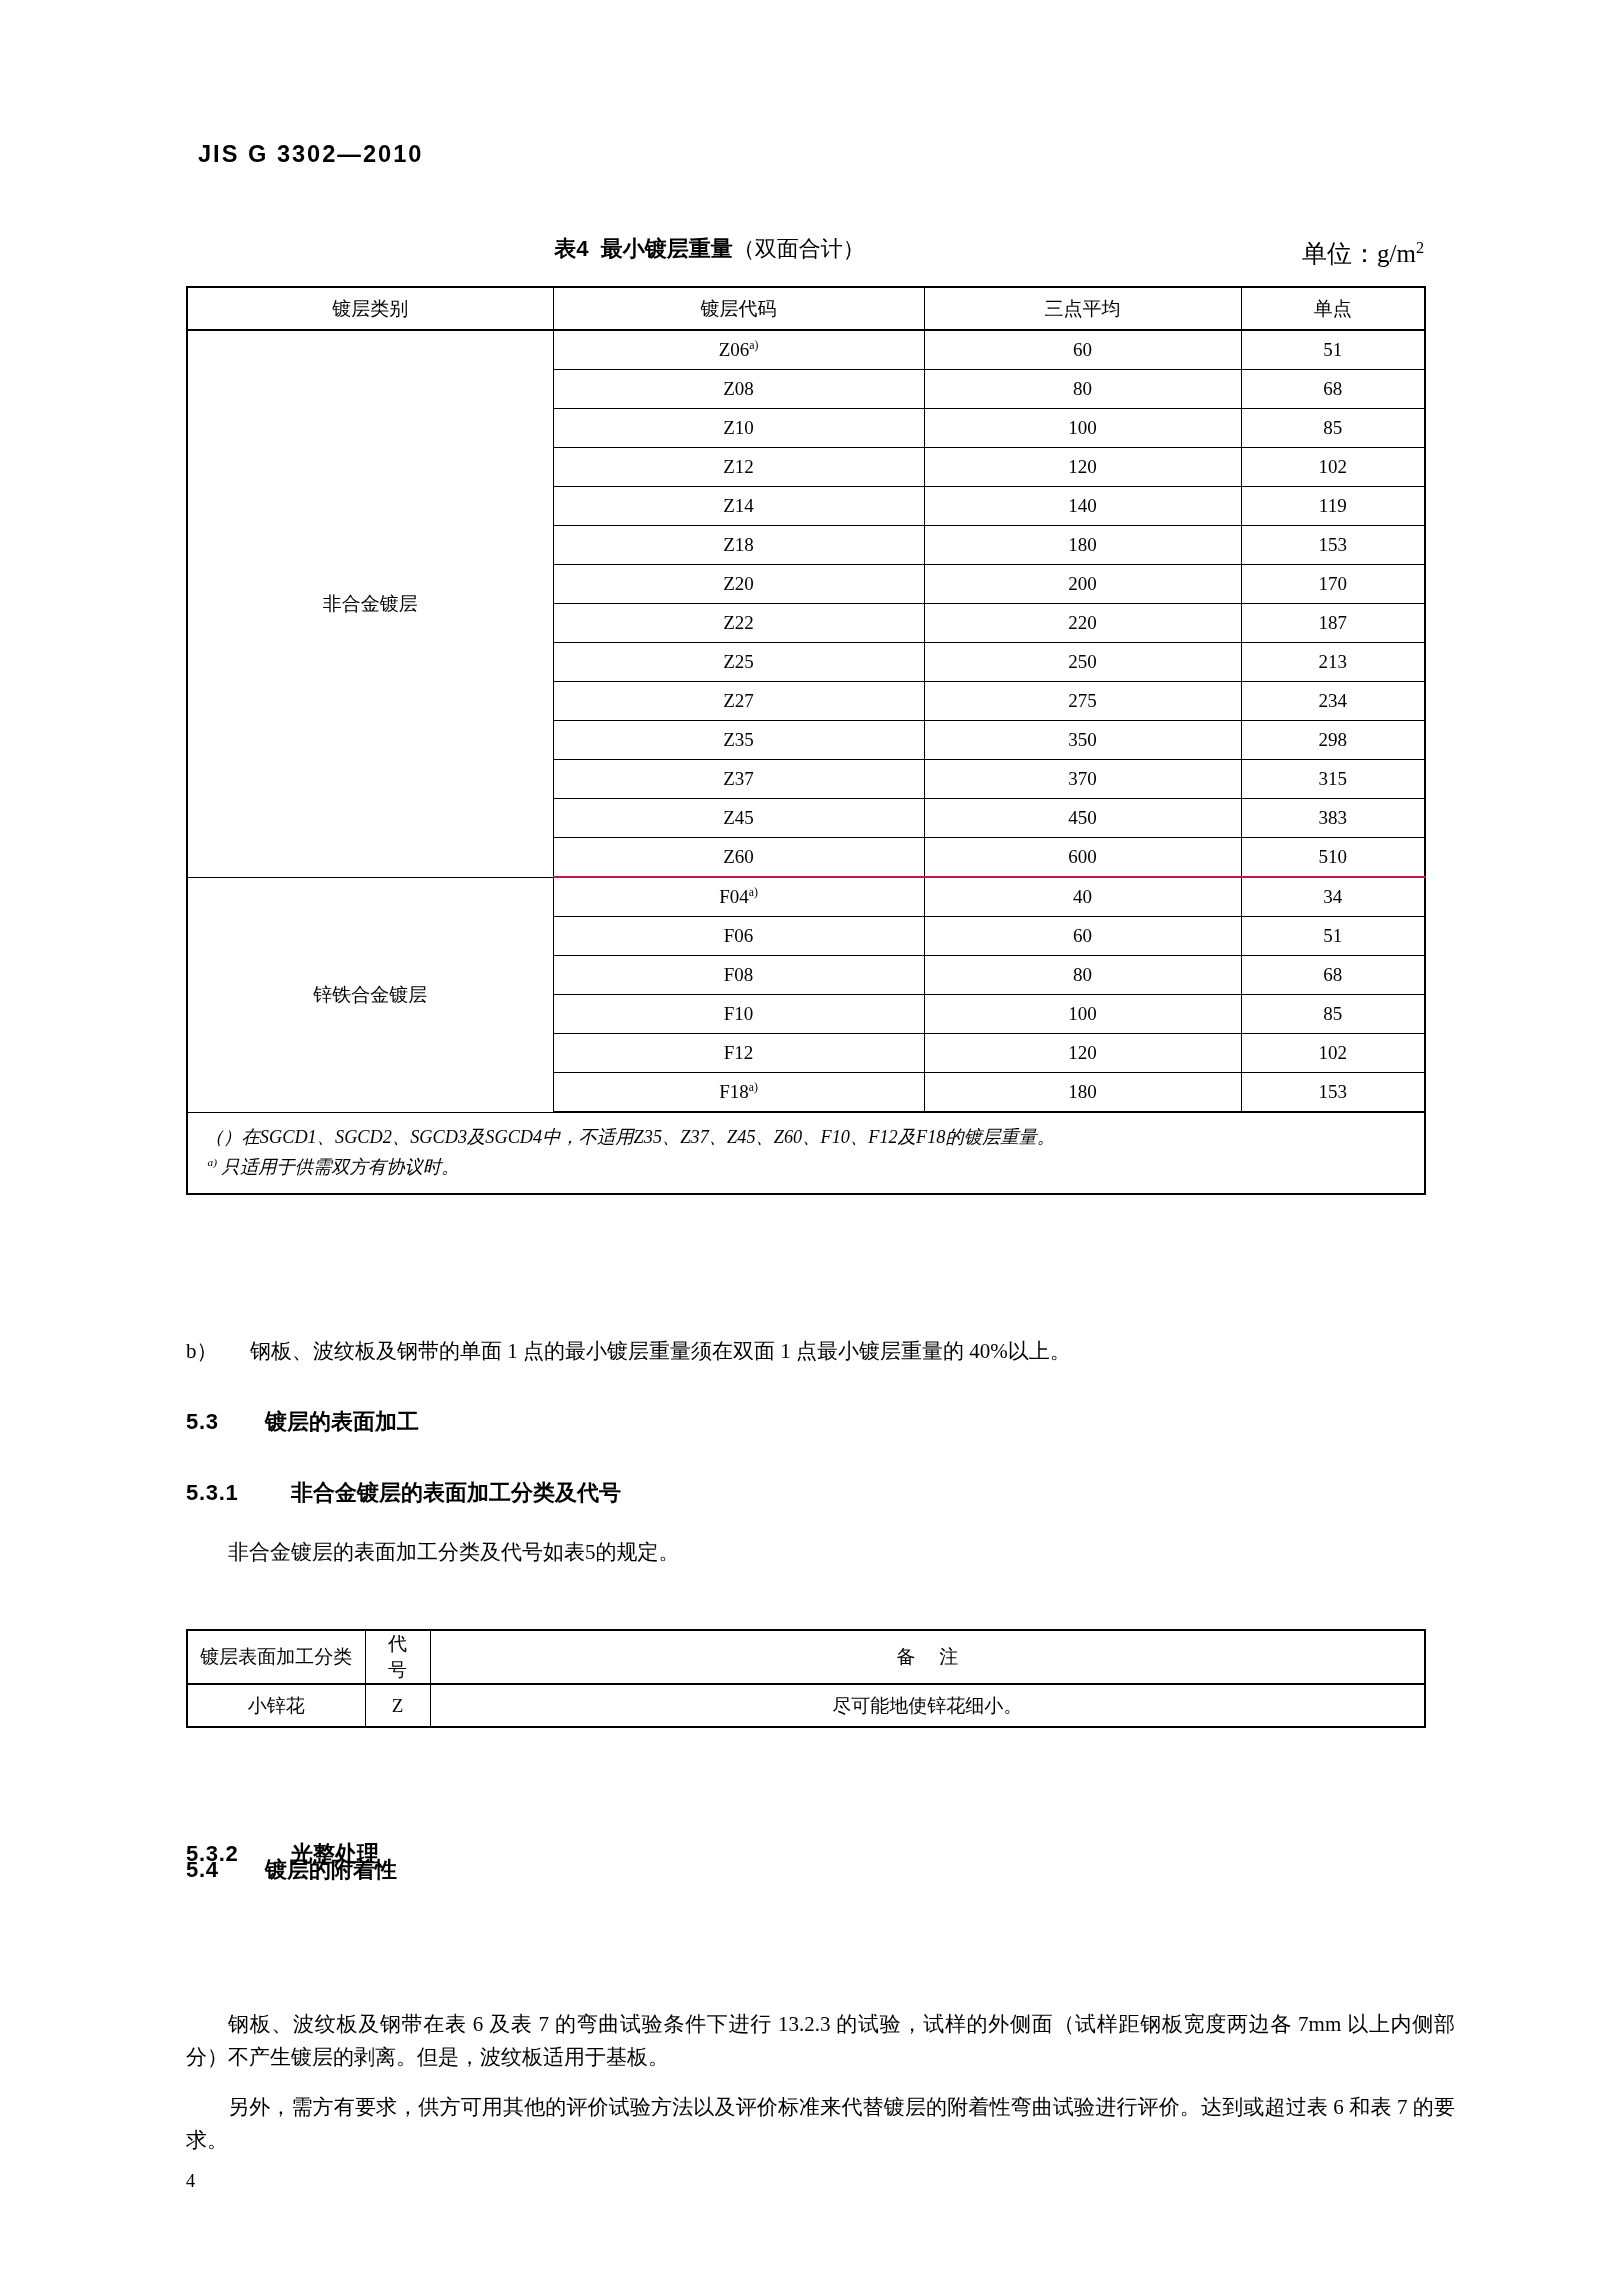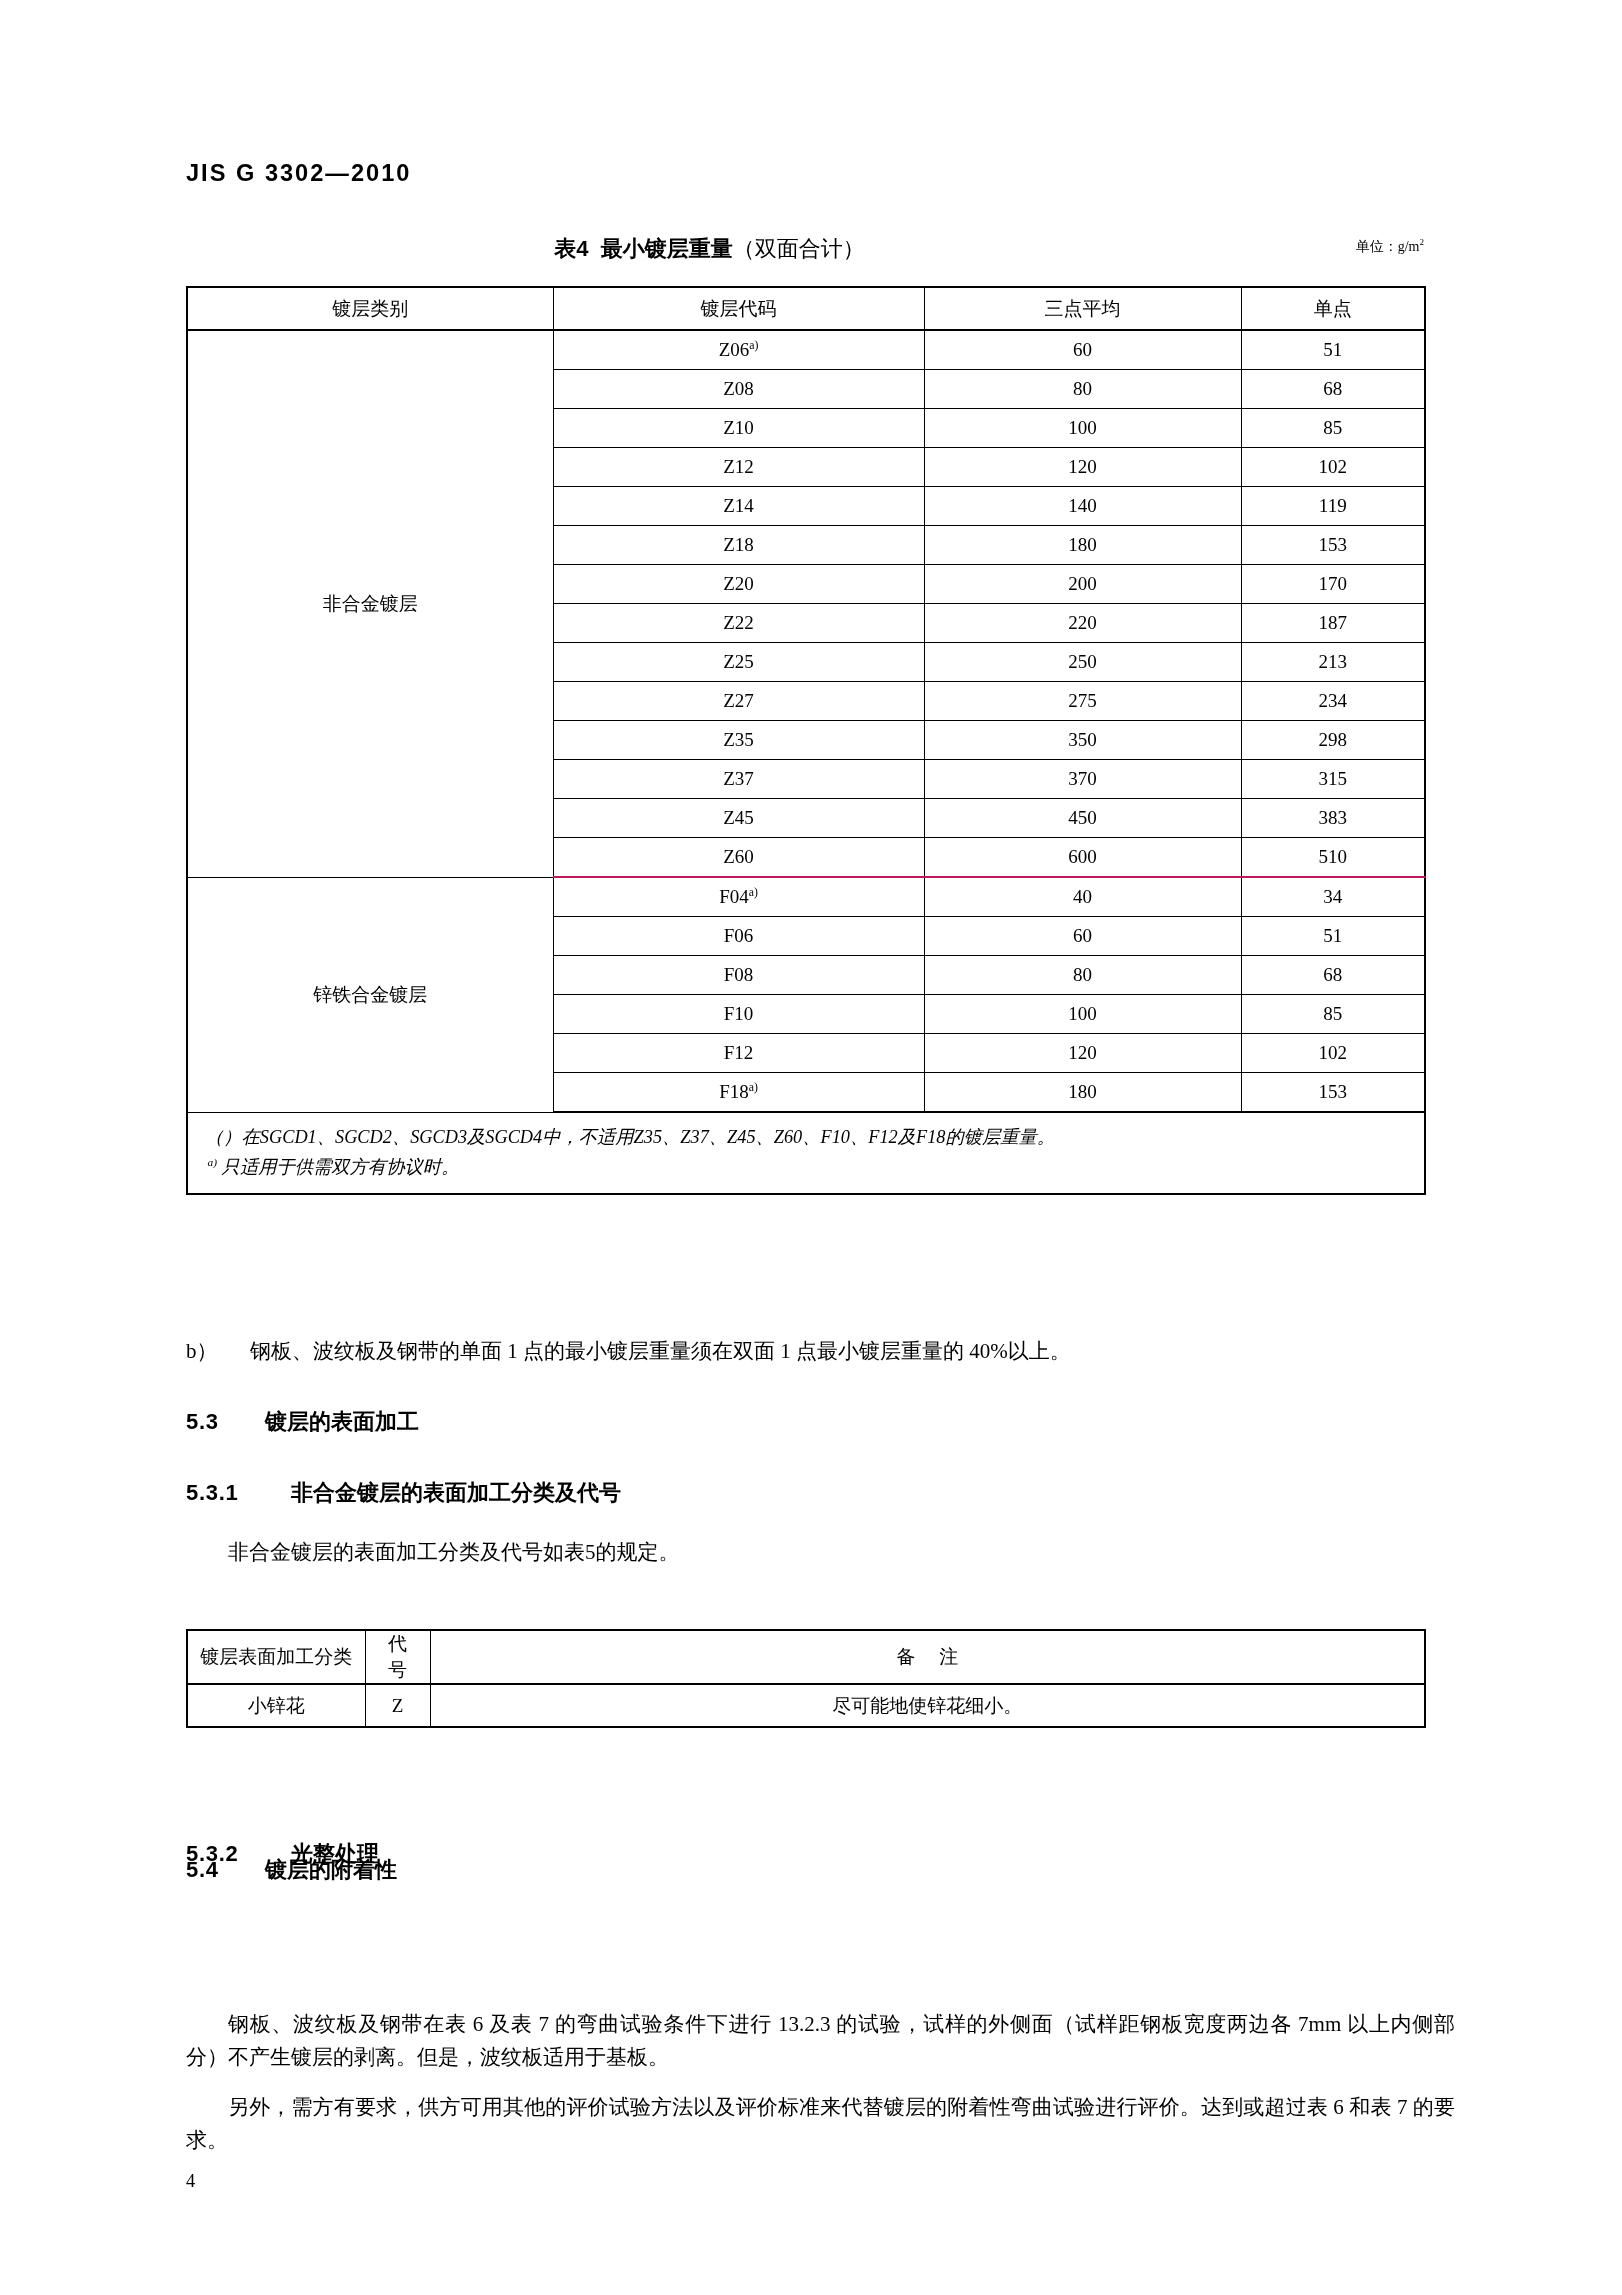--- a/index.html
+++ b/index.html
@@ -19,27 +19,26 @@
     position: relative;
     width: 1623px;
     height: 2295px;
     box-sizing: border-box;
     padding: 0;
   }
 
   
   .doc-header {
     position: absolute;
-    left: 186px;
+    left: 198px;
     top: 141px;
     font-family: "Liberation Sans", "DejaVu Sans", sans-serif;
     font-weight: bold;
     font-size: 23.6px;
     letter-spacing: 2px;
-    margin-top: 19px;
   }
 
   
   .t4-caption-row {
     position: absolute;
     left: 186px;
     top: 234px;
     width: 1238px;
     height: 37px;
   }
@@ -53,21 +52,21 @@
     font-size: 22px;
   }
   .t4-caption .cap-normal {
     font-weight: normal;
     font-family: "Liberation Serif", "DejaVu Serif", serif;
   }
   .t4-unit {
     position: absolute;
     right: 0;
     top: 2.6px;
-    font-size: 14px;
+    font-size: 25px;
     font-family: "Liberation Serif", "DejaVu Serif", serif;
   }
   .t4-unit sup { font-size: 0.65em; vertical-align: super; }
 
   
   table.doc-table {
     border-collapse: collapse;
     table-layout: fixed;
     font-size: 19px;
     font-family: "Liberation Serif", "DejaVu Serif", serif;

